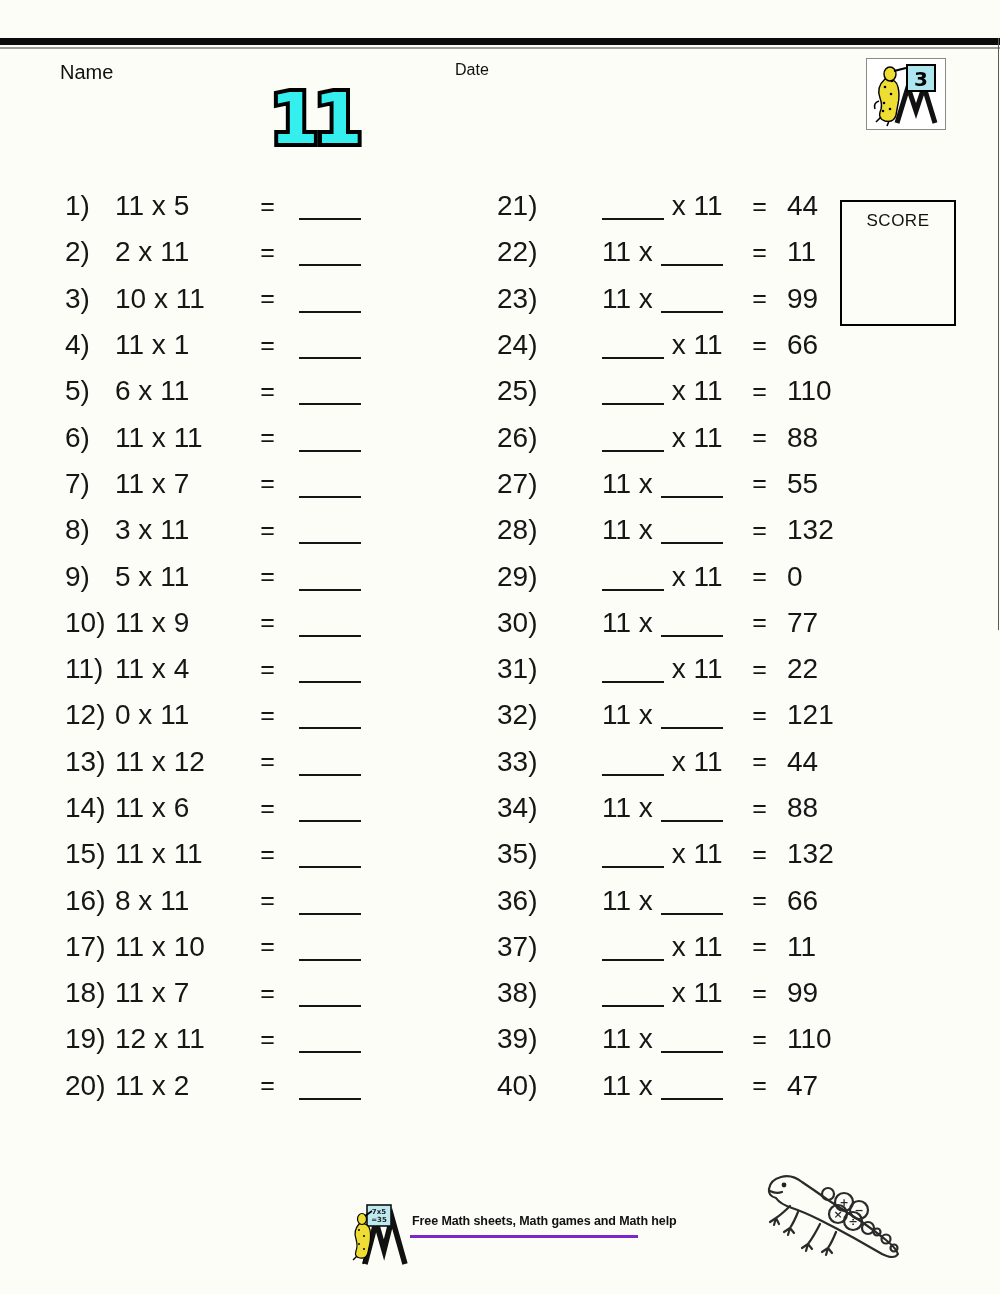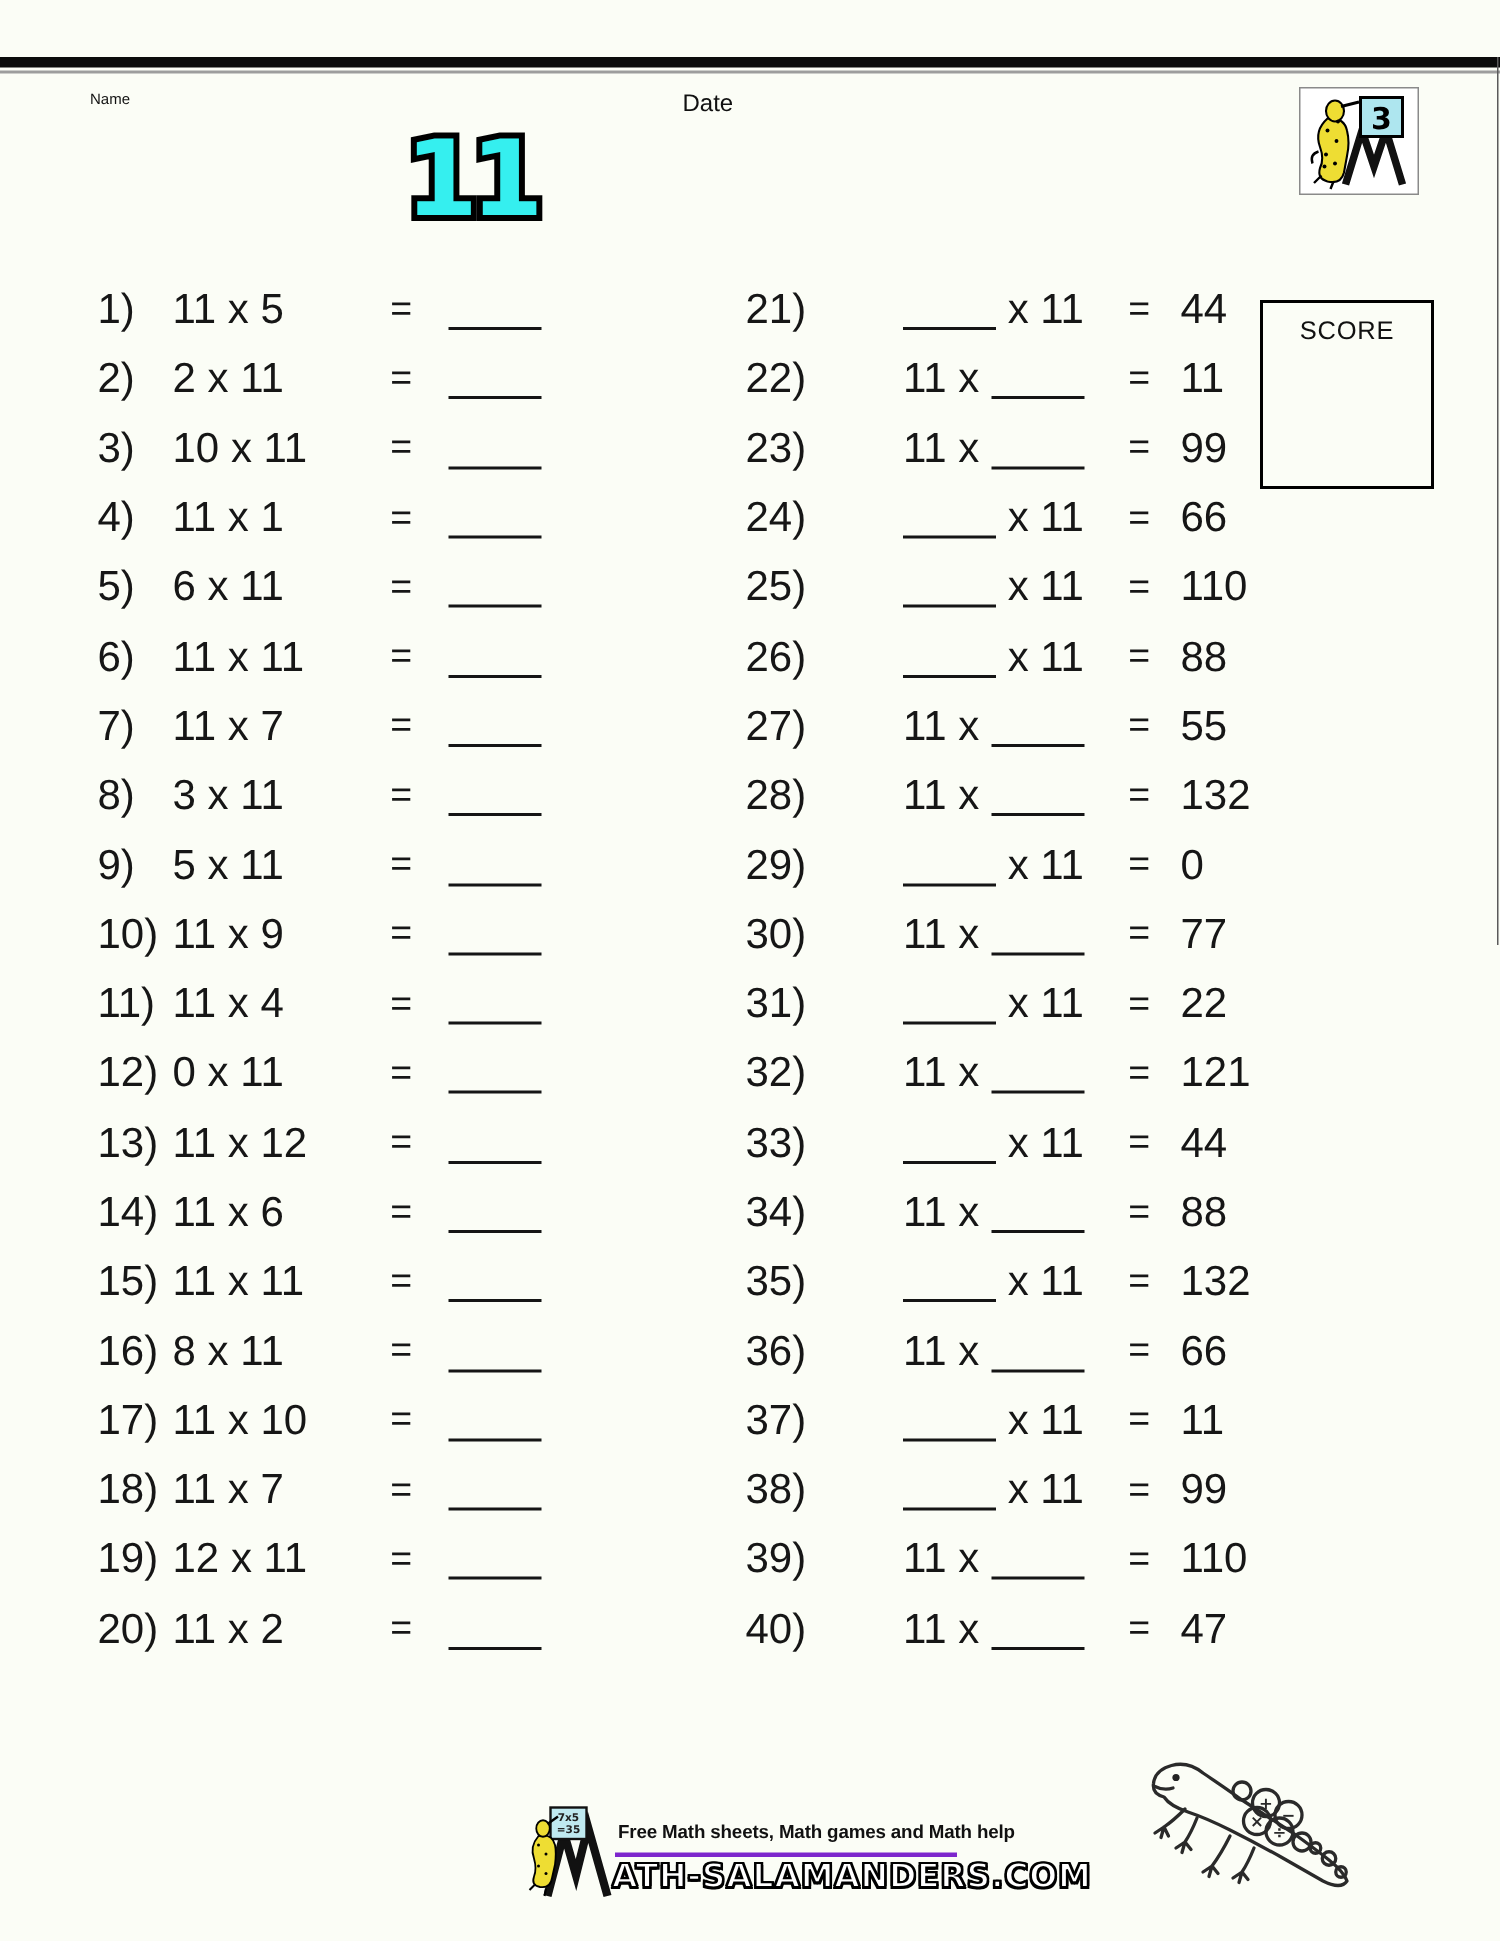--- a/index.html
+++ b/index.html
@@ -5,21 +5,21 @@
   html,body{margin:0;padding:0;background:#ffffff;}
   .sheet{
     position:relative;width:1000px;height:1294px;background:#fbfdf6;
     font-family:"Liberation Sans",sans-serif;overflow:hidden;color:#161616;
   }
   
   .topbar{position:absolute;left:0;top:38px;width:1000px;height:7px;background:#0b0b0b;}
   .topbar-thin{position:absolute;left:0;top:47px;width:1000px;height:2px;background:#9d9d9d;}
   .right-edge{position:absolute;left:998px;top:38px;width:1px;height:592px;background:#5a5a5a;}
 
-  .label-name{position:absolute;left:60px;top:61px;font-size:10px;color:#111;text-align:right;}
+  .label-name{position:absolute;left:60px;top:61px;font-size:20px;color:#111;text-align:right;}
   .label-date{position:absolute;left:410px;top:61px;font-size:16px;color:#111;margin-left:45px;}
 
   .corner-logo{position:absolute;left:866px;top:58px;width:78px;height:70px;
     border:1px solid #8a8a8a;background:#fff;}
 
   
   .big11{position:absolute;left:270px;top:84px;font-family:"DejaVu Sans",sans-serif;
     font-weight:bold;font-size:70px;line-height:1;letter-spacing:-5px;}
   .big11 .outline{position:absolute;left:0;top:0;-webkit-text-stroke:8px #000;color:#000;}
   .big11 .fill{position:relative;color:#35efef;}
@@ -151,21 +151,20 @@
       <path d="M13,14 L20,9" stroke="#000" stroke-width="1.6" fill="none"></path>
       <path d="M5,54 l-4,4 M12,57 l-1,5" stroke="#000" stroke-width="1.4" fill="none"></path>
       <circle cx="7" cy="28" r="1" fill="#000"></circle>
         <circle cx="12" cy="34" r="1" fill="#000"></circle>
       <circle cx="7" cy="42" r="1" fill="#000"></circle>
         <circle cx="12" cy="47" r="1" fill="#000"></circle>
     </svg>
   </div>
   <div class="tagline">Free Math sheets, Math games and Math help</div>
   <div class="purple-rule"></div>
-  <div class="site-text">ATH-SALAMANDERS.COM</div>
 
   <div class="gecko">
     <svg width="150" height="110" viewBox="0 0 150 110">
       <g fill="none" stroke="#2a2a2a" stroke-width="2.2" stroke-linecap="round" stroke-linejoin="round">
         <path d="M14,40 Q6,38 7,31 Q8,22 19,19 Q30,16 40,24 Q52,32 66,42 L100,64 Q114,74 124,82 Q134,90 136,96 Q132,102 120,96 Q106,88 92,80 Q74,70 58,62 Q42,54 30,50 Q18,46 14,40 Z"></path>
         <path d="M8,33 Q14,36 20,34"></path>
         <path d="M28,48 Q20,56 14,60 M14,60 L8,64 M14,60 L12,67 M14,60 L17,66"></path>
         <path d="M36,54 Q32,64 28,70 M28,70 L22,74 M28,70 L26,77 M28,70 L32,75"></path>
         <path d="M58,66 Q52,78 46,86 M46,86 L40,90 M46,86 L44,93 M46,86 L50,91"></path>
         <path d="M74,74 Q70,84 66,90 M66,90 L60,94 M66,90 L64,97 M66,90 L70,95"></path>

